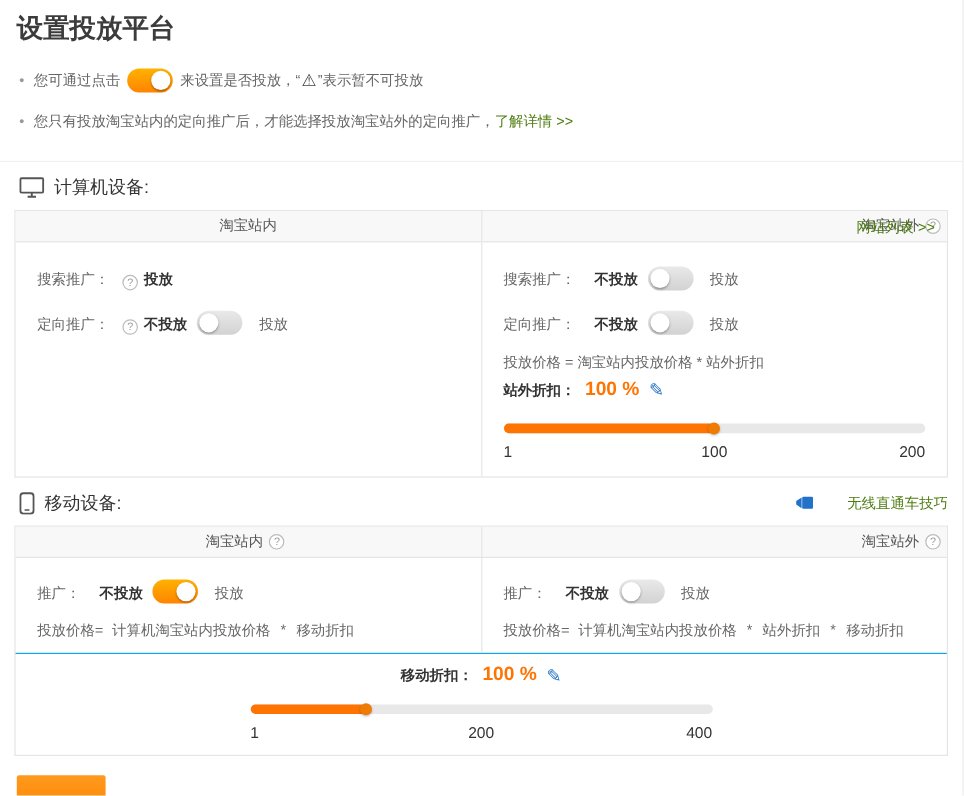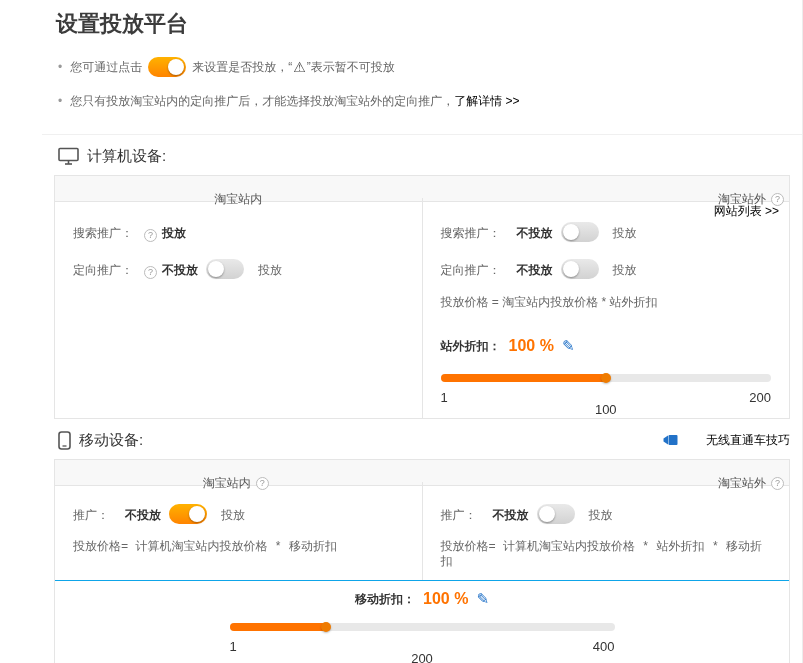--- a/index.html
+++ b/index.html
@@ -2,42 +2,42 @@
 <html><head>
 <meta charset="utf-8">
 <style>
   * { box-sizing: border-box; }
   html,body { margin:0; padding:0; }
   body {
     width:803px; height:663px; overflow:hidden; background:#fff;
     font-family:"Liberation Sans","DejaVu Sans",sans-serif;
     font-size:12px; color:#333;
   }
-  .container { position:relative; width:803px; height:663px; overflow:hidden; border-right:1px solid #ececec;padding-left:42px; }
+  .container { position:relative; width:803px; height:663px; overflow:hidden; border-right:1px solid #ececec; }
 
   .page-title { margin:0; padding:10px 0 0 14px; font-size:22px; font-weight:bold; color:#3c3c3c; line-height:28px; }
 
   .notes { list-style:none; margin:18px 0 0 0; padding:0 0 0 16px; color:#666; }
   .notes li { display:flex; align-items:center; line-height:22px; }
   .notes li + li { margin-top:12px; }
   .bullet { color:#999; margin-right:8px; font-size:12px; }
   .warn { color:#444; font-size:14px; margin:0 1px; }
 
-  .link { color:#000000; text-decoration:none; cursor:pointer; }
+  .link { color:#4d7c0f; text-decoration:none; cursor:pointer; }
 
   .divider { border-top:1px solid #f0f0f0; margin-top:22px; }
 
   .section-head { display:flex; align-items:center; margin:10px 12px 0 16px; height:22px; }
   .section-icon { display:inline-flex; margin-right:8px; }
   .section-title { font-size:15px; color:#333; }
   .head-right { margin-left:auto; display:inline-flex; align-items:center; gap:20px; font-size:12px; }
 
   .table { margin:8px 12px 0 12px; border:1px solid #e5e5e5; }
   .thead { display:flex; background:#f8f8f8; border-bottom:1px solid #e5e5e5; height:26px; }
-  .th { flex:1; position:relative; display:flex; align-items:center; justify-content:center; color:#555;margin-top:22px; }
+  .th { flex:1; position:relative; display:flex; align-items:center; justify-content:center; color:#555; }
   .th + .th { border-left:1px solid #e5e5e5;justify-content:flex-end; }
   .site-list { position:absolute; right:10px; top:5px; }
   .tbody { display:flex; align-items:stretch; }
   .td { flex:1; padding:18px 18px 12px 18px; }
   .td + .td { border-left:1px solid #e5e5e5; }
   .td.mtd { padding:16px 18px 10px 18px;font-family:Liberation Mono, monospace; }
 
   .row { display:flex; align-items:flex-end; height:22px; }
   .row + .row { margin-top:15px; }
   .flabel { color:#666; margin-right:6px; }
@@ -54,33 +54,33 @@
 
   .toggle { position:relative; flex:none; width:38px; height:20px; border-radius:10px;
     background:linear-gradient(180deg,#e9e9e9,#d2d2d2); margin:0 4px 0 8px; cursor:pointer; }
   .toggle .knob { position:absolute; top:2px; left:2px; width:16px; height:16px; border-radius:50%;
     background:#fff; box-shadow:0 1px 2px rgba(0,0,0,.35); }
   .toggle.on { background:linear-gradient(180deg,#ffb200,#ff8400); }
   .toggle.on .knob { left:20px; }
   .note-toggle { margin:0 6px; }
 
   .formula { margin:16px 0 0 0; color:#666; line-height:15px; }
-  .discount-row { display:flex; align-items:center; margin-top:24px; height:24px; }
+  .discount-row { display:flex; align-items:center; margin-top:3px; height:24px; }
   .discount-label { font-weight:bold; color:#333; }
   .discount-value { color:#ff7300; font-weight:bold; font-size:16px; margin:0 4px 0 8px; }
   .edit-icon { color:#2272c8; font-size:15px; margin-left:4px; cursor:pointer; }
   .edit-icon::before { content:"✎"; }
 
   .slider { position:relative; height:8px; border-radius:4px; background:#e8e8e8; margin-top:16px; }
   .slider .fill { position:absolute; left:0; top:0; bottom:0; border-radius:4px; background:#ff7300; }
   .slider .handle { position:absolute; top:50%; transform:translate(-50%,-50%); width:10px; height:10px;
     border-radius:50%; background:#fff; border:5px solid #ef7b00; box-shadow:0 1px 2px rgba(0,0,0,.25); cursor:pointer; }
   .slider-labels { position:relative; height:16px; margin-top:8px; font-size:13px; color:#333; }
   .lbl-min { position:absolute; left:0; }
-  .lbl-mid { position:absolute; left:50%; transform:translateX(-50%);margin-top:12px; }
+  .lbl-mid { position:absolute; left:50%; transform:translateX(-50%); }
   .lbl-max { position:absolute; right:0; }
 
   .mobile-bottom { border-top:1px solid #0ea5e9; padding:6px 18px 10px 18px; }
   .mobile-discount { display:flex; align-items:center; justify-content:center; height:24px; }
   .mobile-slider-wrap { width:385px; margin:0 auto; }
 
   .footer-btn { display:block; margin:16px 0 0 14px; width:74px; height:30px; border:none;
     border-radius:2px; background:linear-gradient(180deg,#ff9a1f,#ff8400); cursor:pointer; }
 </style>
 </head>

